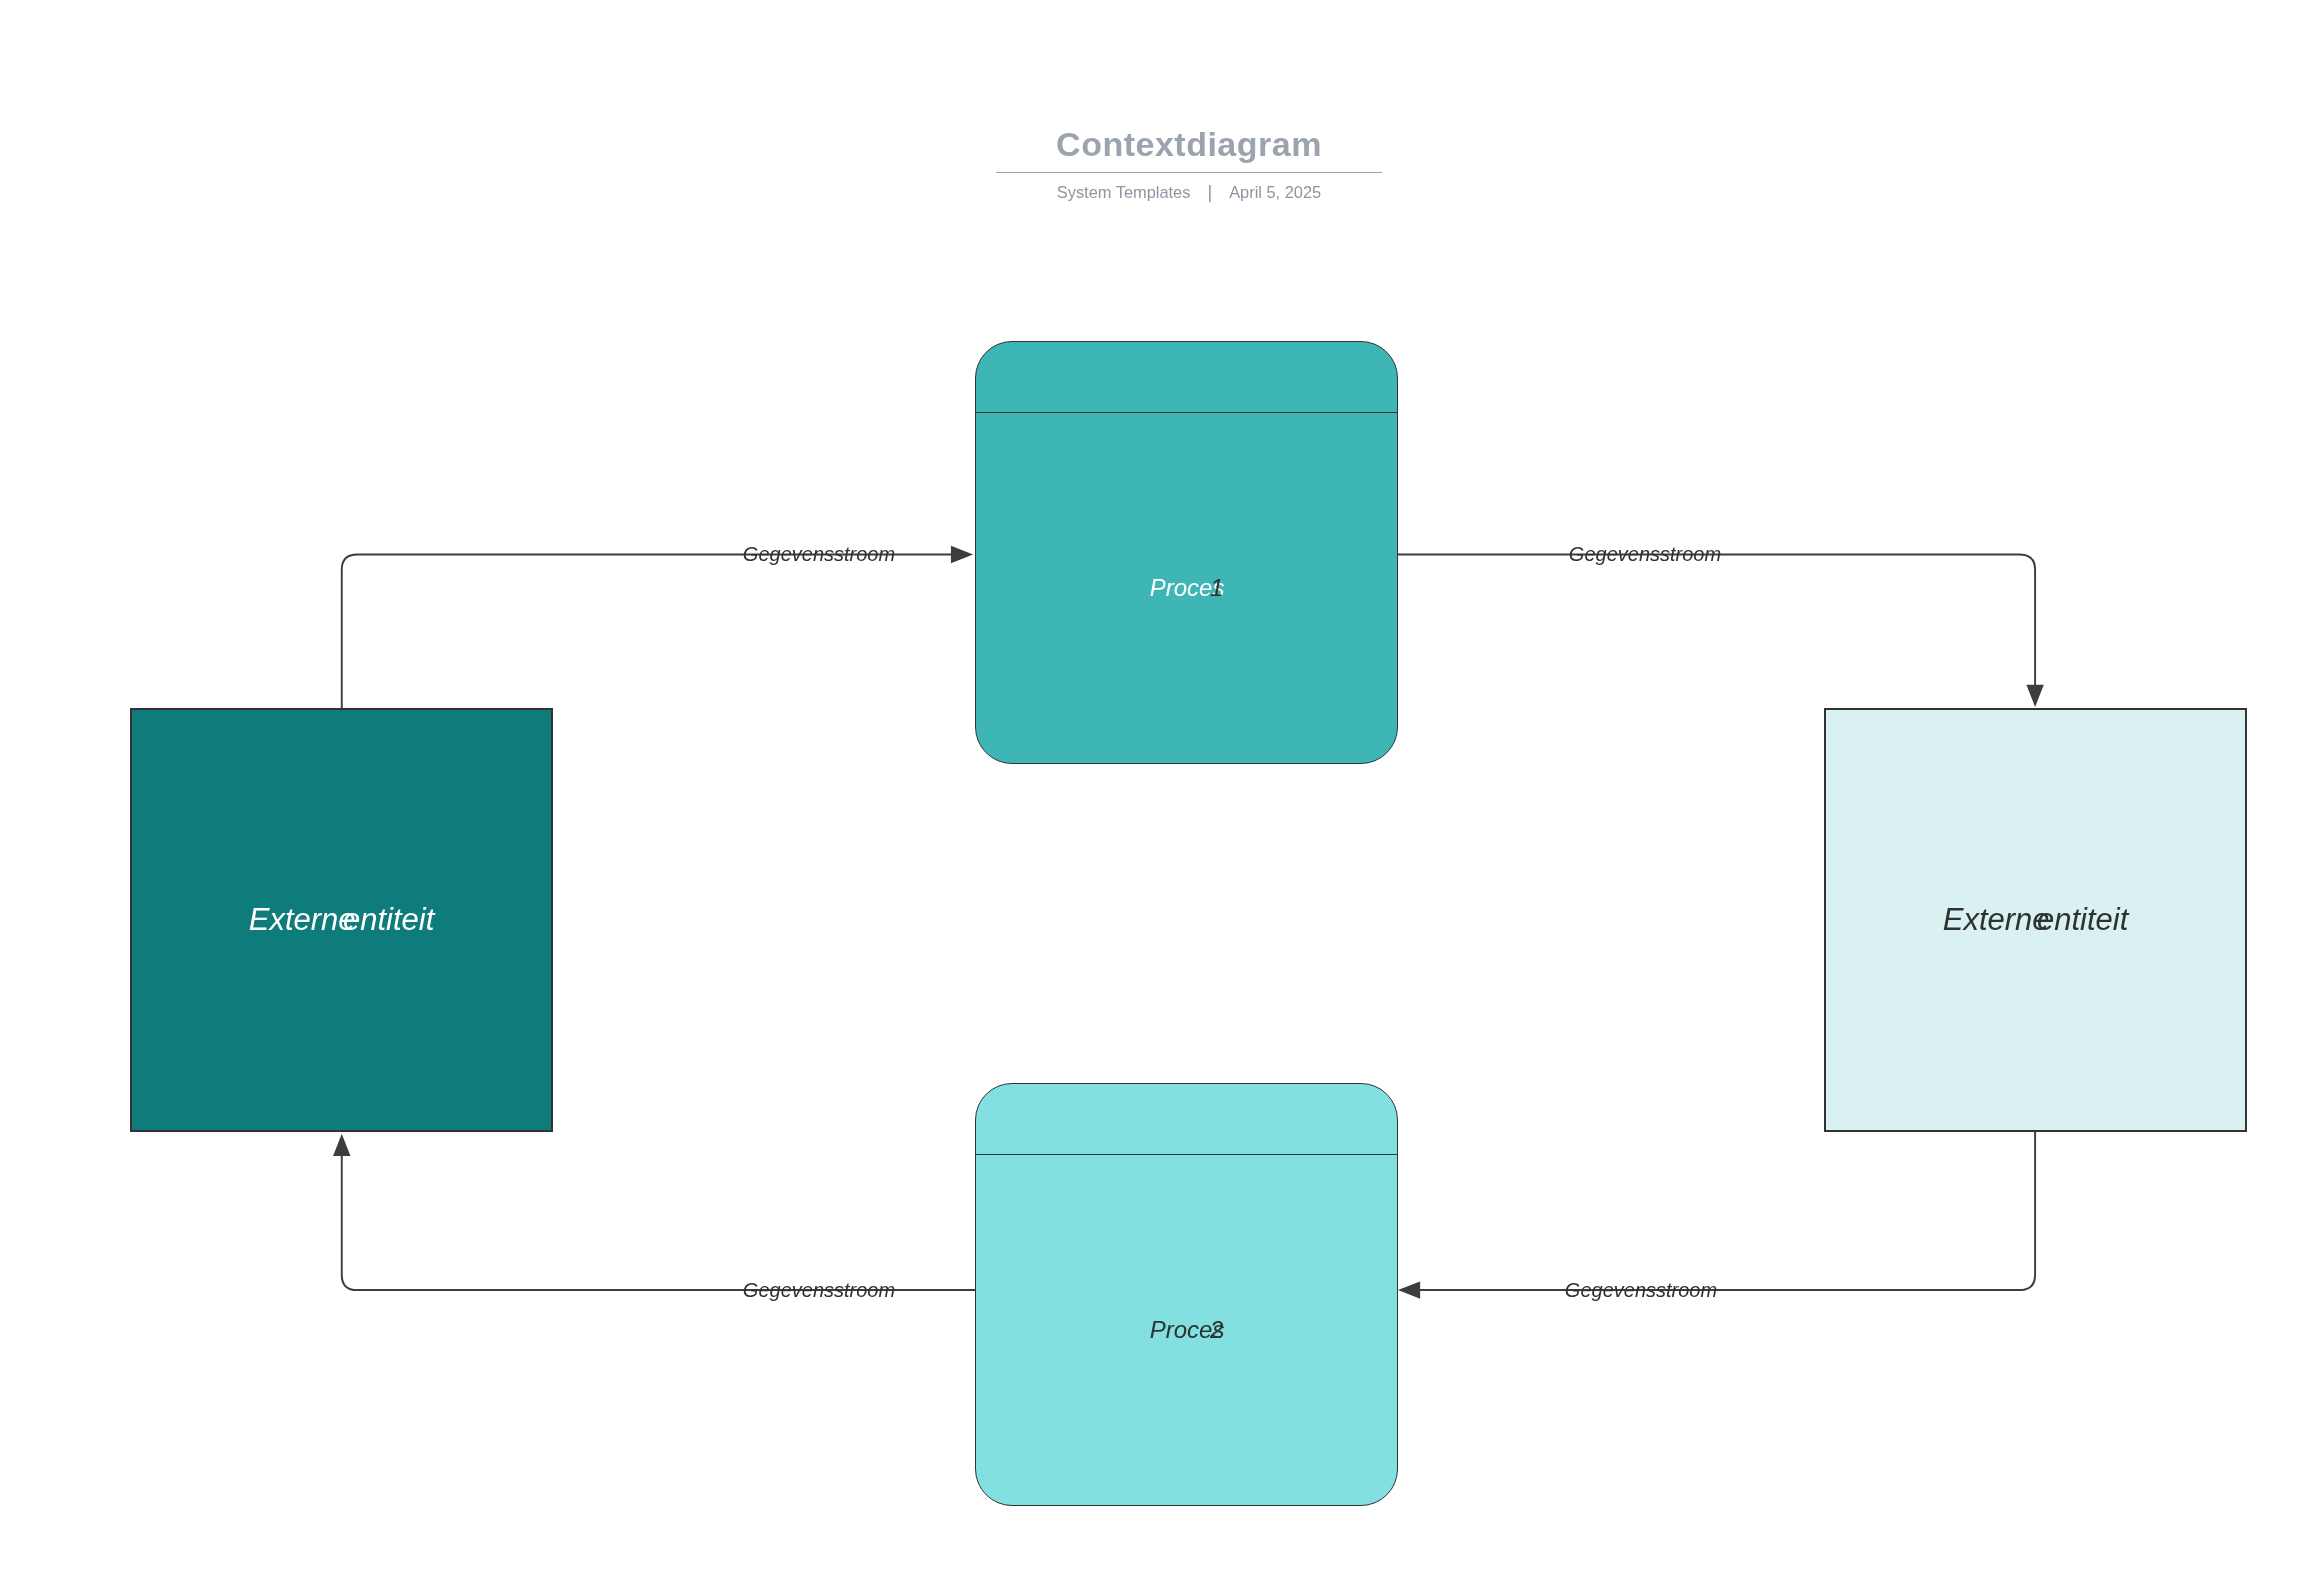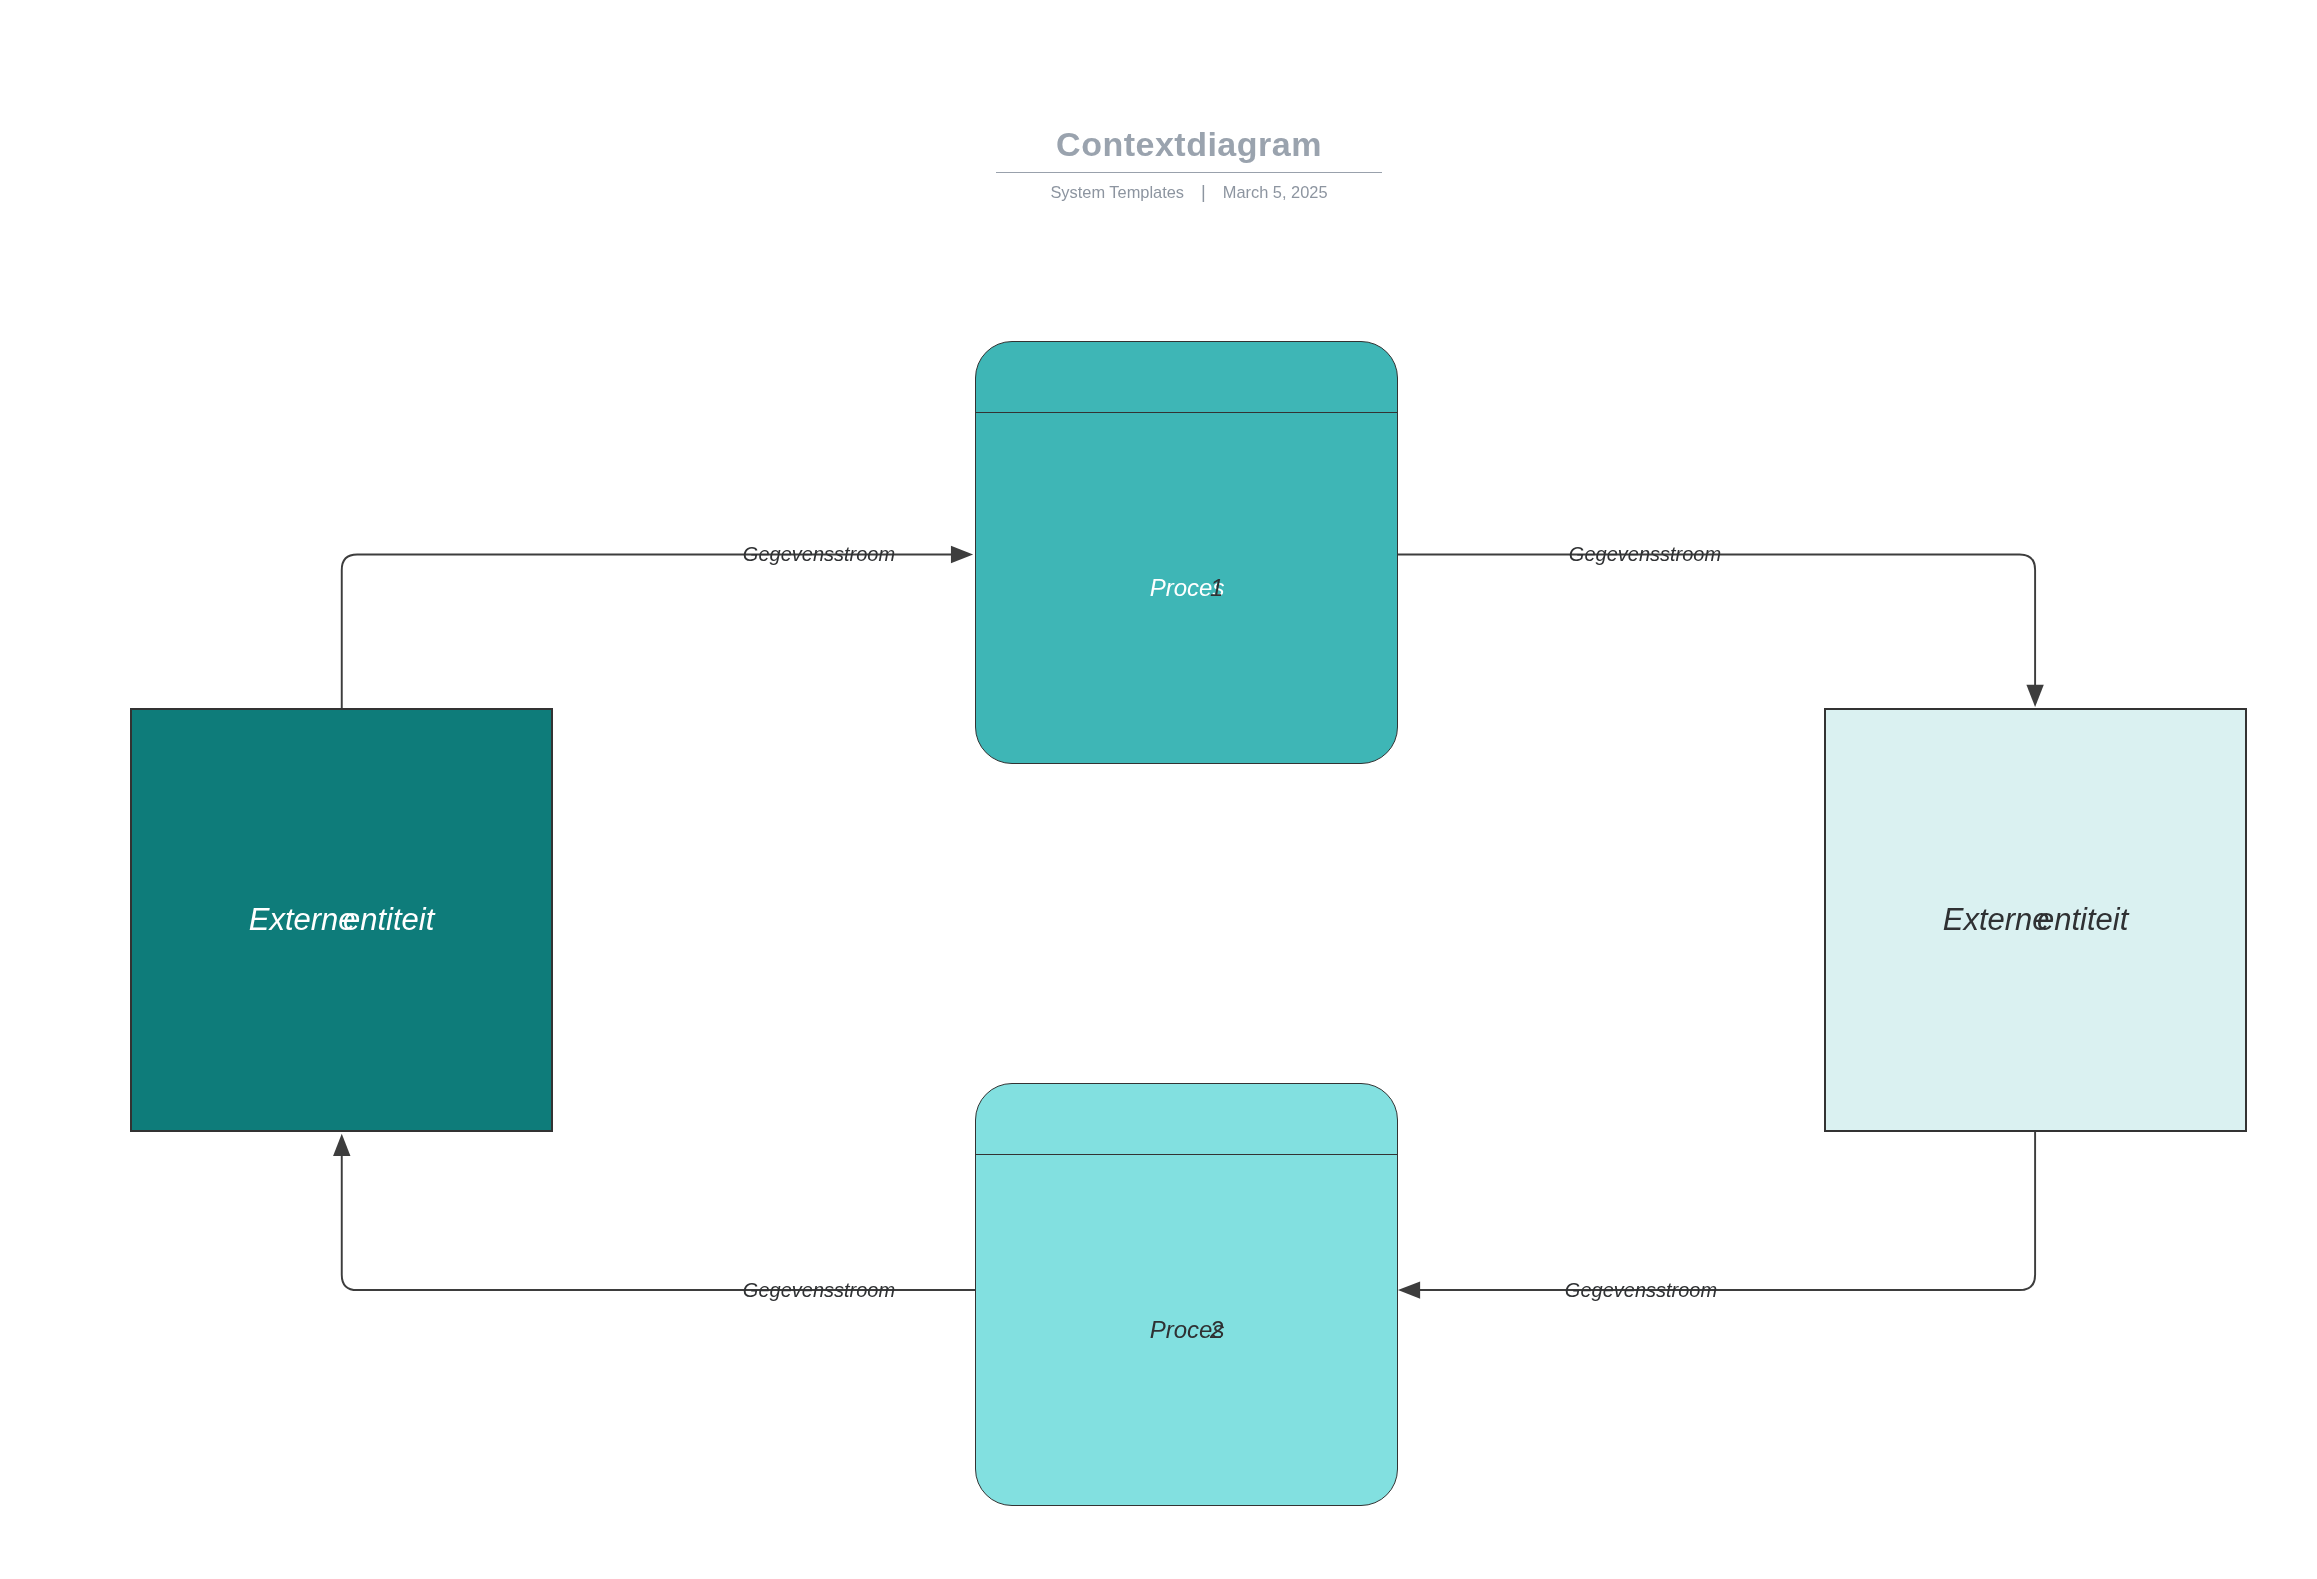--- a/index.html
+++ b/index.html
@@ -86,21 +86,21 @@
 </head>
 <body>
 
 <div id="canvas">
 
   <div class="title-block">
     <div class="title">Contextdiagram</div>
     <div class="subtitle">
       <span>System Templates</span>
       <span class="divider">|</span>
-      <span>March 5, 2025</span>
+      <span>April 5, 2025</span>
     </div>
   </div>
 
   <svg class="connector-layer" width="2317" height="1580" viewBox="0 0 2400 1636">
     <g>
       <path class="flow-line" d="M 354 733 L 354 590 Q 354 574 370 574 L 986 574"></path>
       <polygon class="arrowhead" points="1008,574 985,565 985,583"></polygon>
     </g>
     <g>
       <path class="flow-line" d="M 1448 574 L 2092 574 Q 2108 574 2108 590 L 2108 710"></path>

